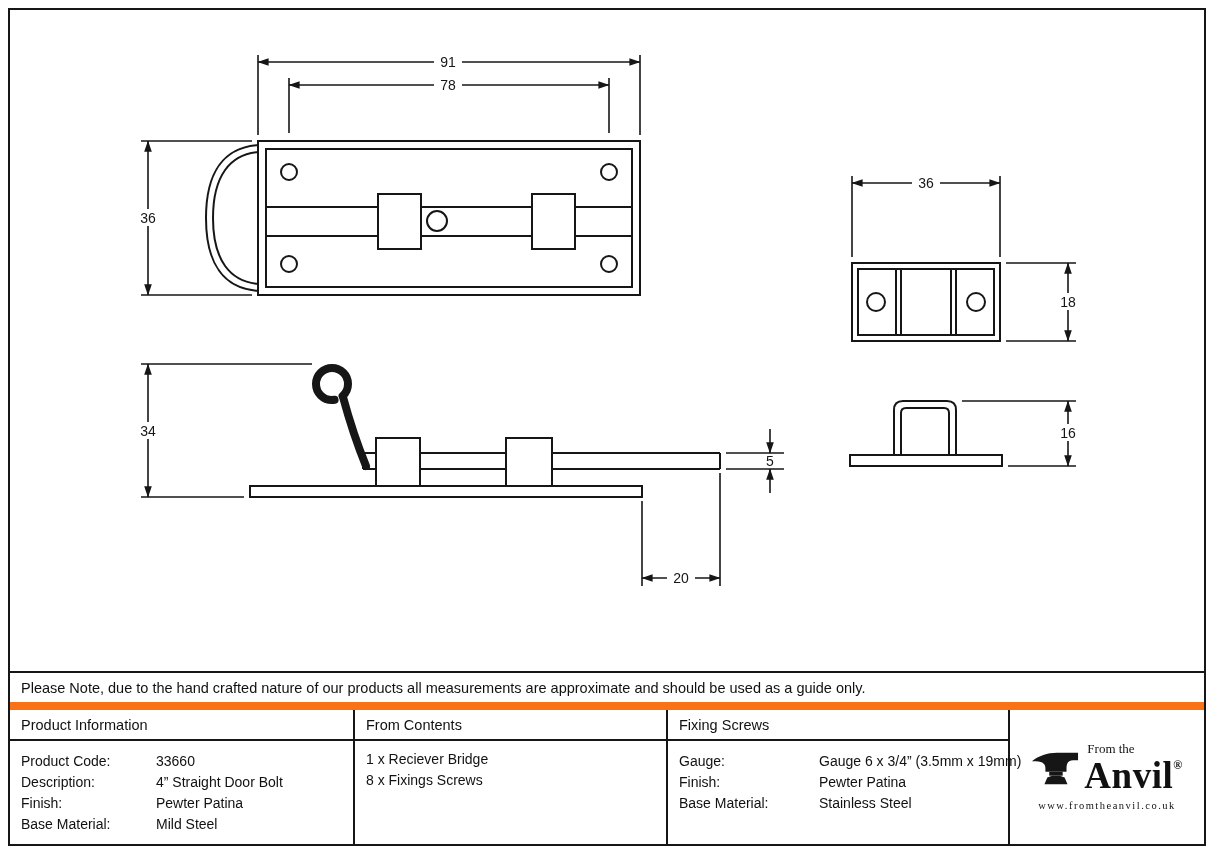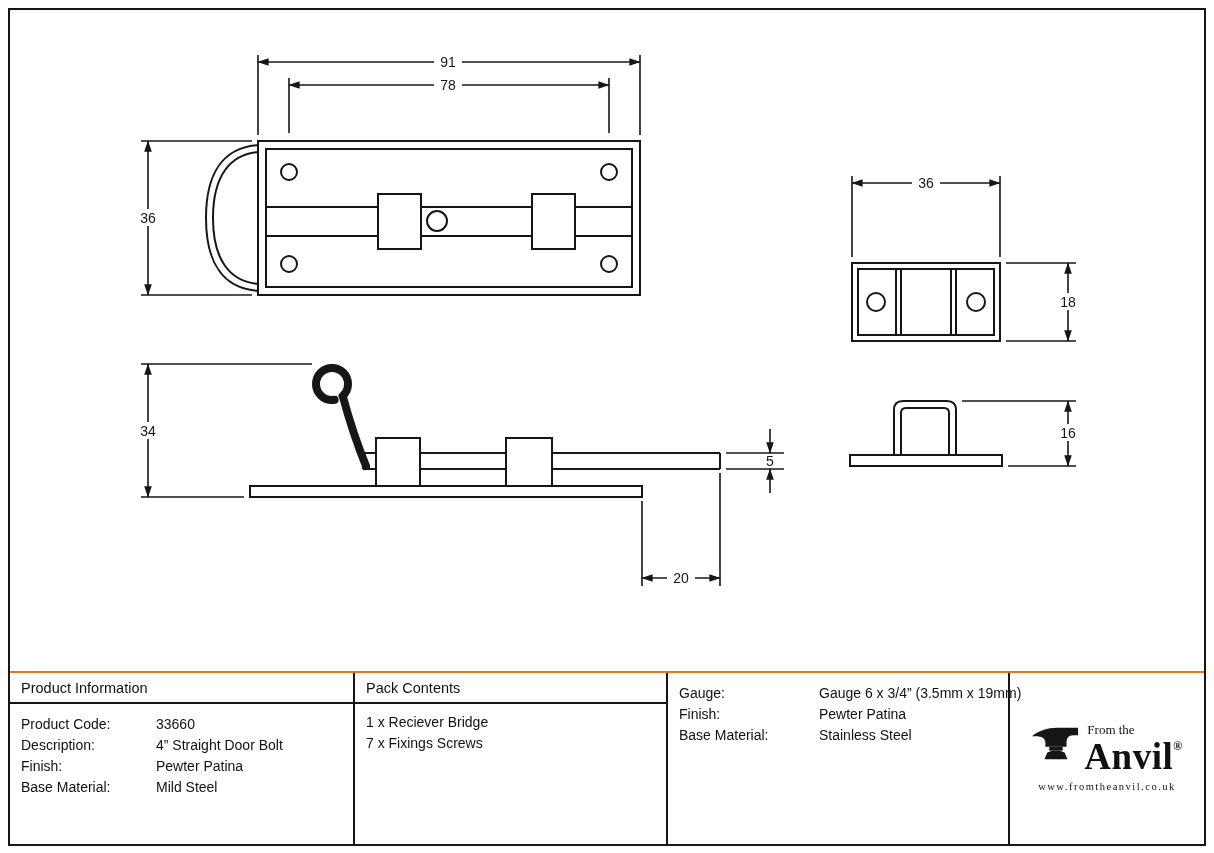--- a/index.html
+++ b/index.html
@@ -3,30 +3,30 @@
 <meta charset="utf-8">
 <style>
   * { margin:0; padding:0; box-sizing:border-box; }
   html,body { background:#fff; }
   body { width:1214px; height:853px; font-family:"Liberation Sans", sans-serif; color:#111; }
   .page { position:relative; width:1214px; height:853px; background:#fff; overflow:hidden; }
   .frame { position:absolute; left:8px; top:8px; width:1198px; height:838px; border:2px solid #161616; display:flex; flex-direction:column; background:#fff; }
   .drawing-wrap { flex:0 0 661px; }
   .drawing-svg { display:block; width:100%; height:100%; }
   .note-row { flex:0 0 31px; border-top:2px solid #161616; display:flex; align-items:center; padding:0 11px; font-size:14.5px; }
-  .spec { flex:1 1 auto; border-top:2px solid #f97316; display:grid; grid-template-columns:345px 313px 342px 1fr; min-height:0; }
+  .spec { flex:1 1 auto; border-top:8px solid #f97316; display:grid; grid-template-columns:345px 313px 342px 1fr; min-height:0; }
   .spec-col { border-right:2px solid #161616; display:flex; flex-direction:column; min-width:0; }
   .spec-header { flex:0 0 31px; border-bottom:2px solid #161616; display:flex; align-items:center; padding:0 11px; font-size:14.5px; }
   .spec-body { padding:7px 11px 0; font-size:14px; }
   .kv { display:flex; height:21px; align-items:flex-end; white-space:nowrap;gap:32px; }
   .kv .k { flex:0 0 103px; }
   .spec-col.fixing .kv .k { flex:0 0 108px; }
   .pc-line { height:21px; display:flex; align-items:center; }
   .logo-cell { display:flex; flex-direction:column; align-items:center; justify-content:center; padding-bottom:2px; }
-  .logo-row { display:flex; align-items:flex-start; }
+  .logo-row { display:flex; align-items:center; }
   .anvil-icon { width:48px; height:40px; margin-right:5px; flex:0 0 48px; }
   .logo-text { display:flex; flex-direction:column; font-family:"Liberation Serif", serif; line-height:1; }
   .from-the { font-size:13px; margin:0 0 2px 3px; }
   .anvil-word { font-size:37px; font-weight:bold; letter-spacing:0.5px; display:flex; align-items:flex-start; }
   .reg { font-size:12px; line-height:1; margin-top:2px; }
   .logo-site { font-family:Liberation Serif, serif; font-size:10.5px; letter-spacing:1.5px; margin-top:6px; }
   .dim { font-size:14px; fill:#161616; text-anchor:middle; font-family:"Liberation Sans", sans-serif; }
   .dimbg { fill:#ffffff; }
 </style>
 </head>
@@ -136,20 +136,23 @@
     <g stroke="#161616" stroke-width="1.6" fill="none">
       <line x1="962" y1="401" x2="1076" y2="401"></line>
       <line x1="1008" y1="466" x2="1076" y2="466"></line>
       <line x1="1068" y1="401" x2="1068" y2="466" marker-start="url(#arr)" marker-end="url(#arr)"></line>
     </g>
     <rect class="dimbg" x="1054" y="424" width="28" height="17"></rect>
     <text class="dim" x="1068" y="433" dy="5">16</text>
    </svg>
   </div>
 
+  <div class="note-row">
+    <span>Please Note, due to the hand crafted nature of our products all measurements are approximate and should be used as a guide only.</span>
+  </div>
 
   <section class="spec">
 
     <div class="spec-col">
       <div class="spec-header">Product Information</div>
       <div class="spec-body">
         <div class="kv">
           <span class="k">Product Code:</span>
           <span class="v">33660</span>
         </div>
@@ -162,28 +165,29 @@
           <span class="v">Pewter Patina</span>
         </div>
         <div class="kv">
           <span class="k">Base Material:</span>
           <span class="v">Mild Steel</span>
         </div>
       </div>
     </div>
 
     <div class="spec-col">
-      <div class="spec-header">Pack Contents</div>
+      <div class="spec-header">From Contents</div>
       <div class="spec-body">
         <div class="pc-line">1 x Reciever Bridge</div>
-        <div class="pc-line">7 x Fixings Screws</div>
+        <div class="pc-line">8 x Fixings Screws</div>
       </div>
     </div>
 
     <div class="spec-col fixing">
+      <div class="spec-header">Fixing Screws</div>
       <div class="spec-body">
         <div class="kv">
           <span class="k">Gauge:</span>
           <span class="v">Gauge 6 x 3/4” (3.5mm x 19mm)</span>
         </div>
         <div class="kv">
           <span class="k">Finish:</span>
           <span class="v">Pewter Patina</span>
         </div>
         <div class="kv">

